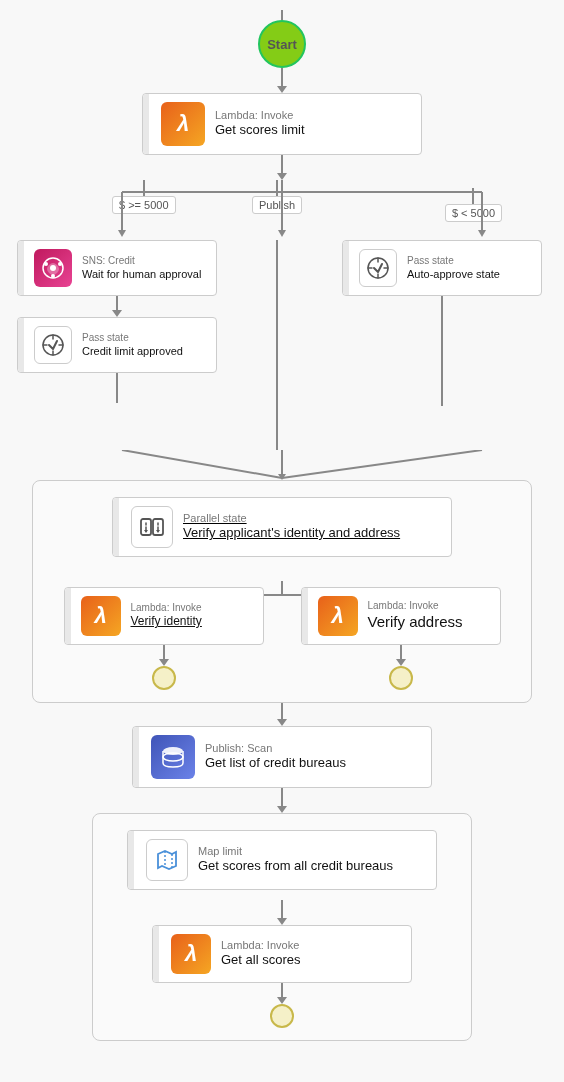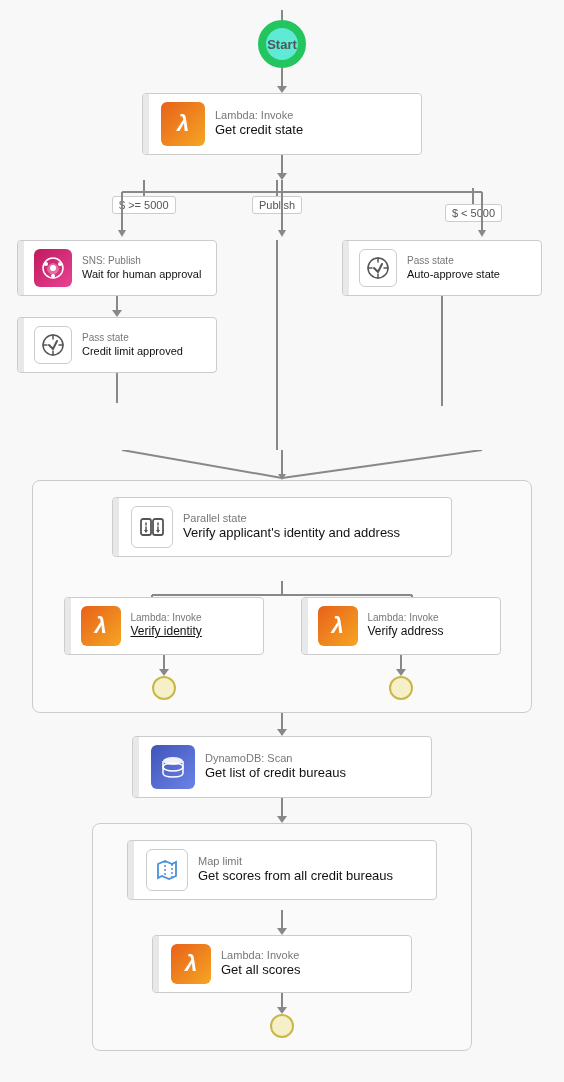--- a/index.html
+++ b/index.html
@@ -44,22 +44,22 @@
       border-right: 5px solid transparent;
       border-top: 7px solid #888;
       margin: 0 auto;
     }
 
     
     .circle-node {
       width: 48px;
       height: 48px;
       border-radius: 50%;
-      background: #5eead4;
-      border: 8px solid #22c55e;
+      background: #84cc16;
+      border: 2px solid #22c55e;
       display: flex;
       align-items: center;
       justify-content: center;
       font-size: 13px;
       font-weight: 600;
       color: #555;
       z-index: 2;
     }
     .small-circle {
       width: 24px;
@@ -198,21 +198,21 @@
     <div class="arrow-down"></div>
 
     <div class="state-card" style="width:280px;">
       <div class="left-bar"></div>
       <div class="state-card-inner">
         <div class="icon-box icon-lambda">
           <span class="lambda-text">λ</span>
         </div>
         <div>
           <div class="card-text-title">Lambda: Invoke</div>
-          <div class="card-text-main">Get credit state</div>
+          <div class="card-text-main">Get scores limit</div>
         </div>
       </div>
     </div>
 
     <div class="connector connector-short"></div>
     <div class="arrow-down"></div>
 
 
     <div style="position:relative; width:520px; display:flex; flex-direction:column; align-items:center;">
 
@@ -261,21 +261,21 @@
                 <svg width="24" height="24" viewBox="0 0 24 24">
                   <circle cx="12" cy="12" r="10" fill="none" stroke="white" stroke-width="1.5"></circle>
                   <path d="M8 9 Q12 5 16 9 Q20 13 16 17 Q12 21 8 17 Q4 13 8 9Z" fill="white" opacity="0.3"></path>
                   <circle cx="12" cy="12" r="3" fill="white"></circle>
                   <circle cx="5" cy="8" r="2" fill="white"></circle>
                   <circle cx="19" cy="8" r="2" fill="white"></circle>
                   <circle cx="12" cy="20" r="2" fill="white"></circle>
                 </svg>
               </div>
               <div>
-                <div class="card-text-title" style="font-size:10px;">SNS: Publish</div>
+                <div class="card-text-title" style="font-size:10px;">SNS: Credit</div>
                 <div class="card-text-main" style="font-size:11px;">Wait for human approval</div>
               </div>
             </div>
           </div>
 
           <div style="width:2px;height:14px;background:#888;"></div>
           <div class="arrow-down"></div>
 
           <div class="state-card" style="width:160px;">
             <div class="left-bar"></div>
@@ -326,21 +326,21 @@
       <svg style="width:520px;height:30px;">
         <line x1="100" y1="0" x2="260" y2="28" stroke="#888" stroke-width="2"></line>
         <line x1="260" y1="0" x2="260" y2="28" stroke="#888" stroke-width="2"></line>
         <line x1="460" y1="0" x2="260" y2="28" stroke="#888" stroke-width="2"></line>
         <polygon points="256,24 264,24 260,30" fill="#888"></polygon>
       </svg>
     </div>
 
     <div class="parallel-container">
 
-      <div class="state-card state-card-wide" style="width:340px; margin-bottom:10px;">
+      <div class="state-card state-card-wide" style="width:340px; text-decoration:underline;">
         <div class="left-bar"></div>
         <div class="state-card-inner">
           <div class="icon-box icon-parallel" style="width:42px;height:42px;">
             <svg width="28" height="28" viewBox="0 0 28 28">
               <rect x="3" y="6" width="10" height="16" rx="2" fill="none" stroke="#555" stroke-width="1.8"></rect>
               <rect x="15" y="6" width="10" height="16" rx="2" fill="none" stroke="#555" stroke-width="1.8"></rect>
               <path d="M8 14 L8 18 M8 10 L8 12" stroke="#555" stroke-width="1.5" stroke-linecap="round"></path>
               <path d="M20 14 L20 18 M20 10 L20 12" stroke="#555" stroke-width="1.5" stroke-linecap="round"></path>
               <polygon points="6,17 10,17 8,20" fill="#555"></polygon>
               <polygon points="18,17 22,17 20,20" fill="#555"></polygon>
@@ -384,21 +384,21 @@
 
         <div class="branch-col" style="width:200px; margin-top:30px;">
           <div class="state-card" style="width:185px;">
             <div class="left-bar"></div>
             <div class="state-card-inner" style="padding-left:6px;">
               <div class="icon-box icon-lambda" style="width:40px;height:40px;">
                 <span class="lambda-text">λ</span>
               </div>
               <div>
                 <div class="card-text-title" style="font-size:10px;">Lambda: Invoke</div>
-                <div class="card-text-main" style="font-size:12px;">Verify address</div>
+                <div class="card-text-main" style="font-size:15px;">Verify address</div>
               </div>
             </div>
           </div>
           <div style="width:2px;height:14px;background:#888;"></div>
           <div class="arrow-down"></div>
           <div class="small-circle"></div>
         </div>
       </div>
     </div>
 
@@ -409,21 +409,21 @@
       <div class="left-bar"></div>
       <div class="state-card-inner">
         <div class="icon-box icon-dynamo">
           <svg width="28" height="28" viewBox="0 0 28 28">
             <ellipse cx="14" cy="8" rx="10" ry="4" fill="white" opacity="0.9"></ellipse>
             <path d="M4 8 L4 20 Q4 24 14 24 Q24 24 24 20 L24 8" fill="none" stroke="white" stroke-width="1.5"></path>
             <ellipse cx="14" cy="14" rx="10" ry="4" fill="none" stroke="white" stroke-width="1.5"></ellipse>
           </svg>
         </div>
         <div>
-          <div class="card-text-title">DynamoDB: Scan</div>
+          <div class="card-text-title">Publish: Scan</div>
           <div class="card-text-main">Get list of credit bureaus</div>
         </div>
       </div>
     </div>
 
     <div class="connector connector-short"></div>
     <div class="arrow-down"></div>
 
     <div class="map-container">
 

